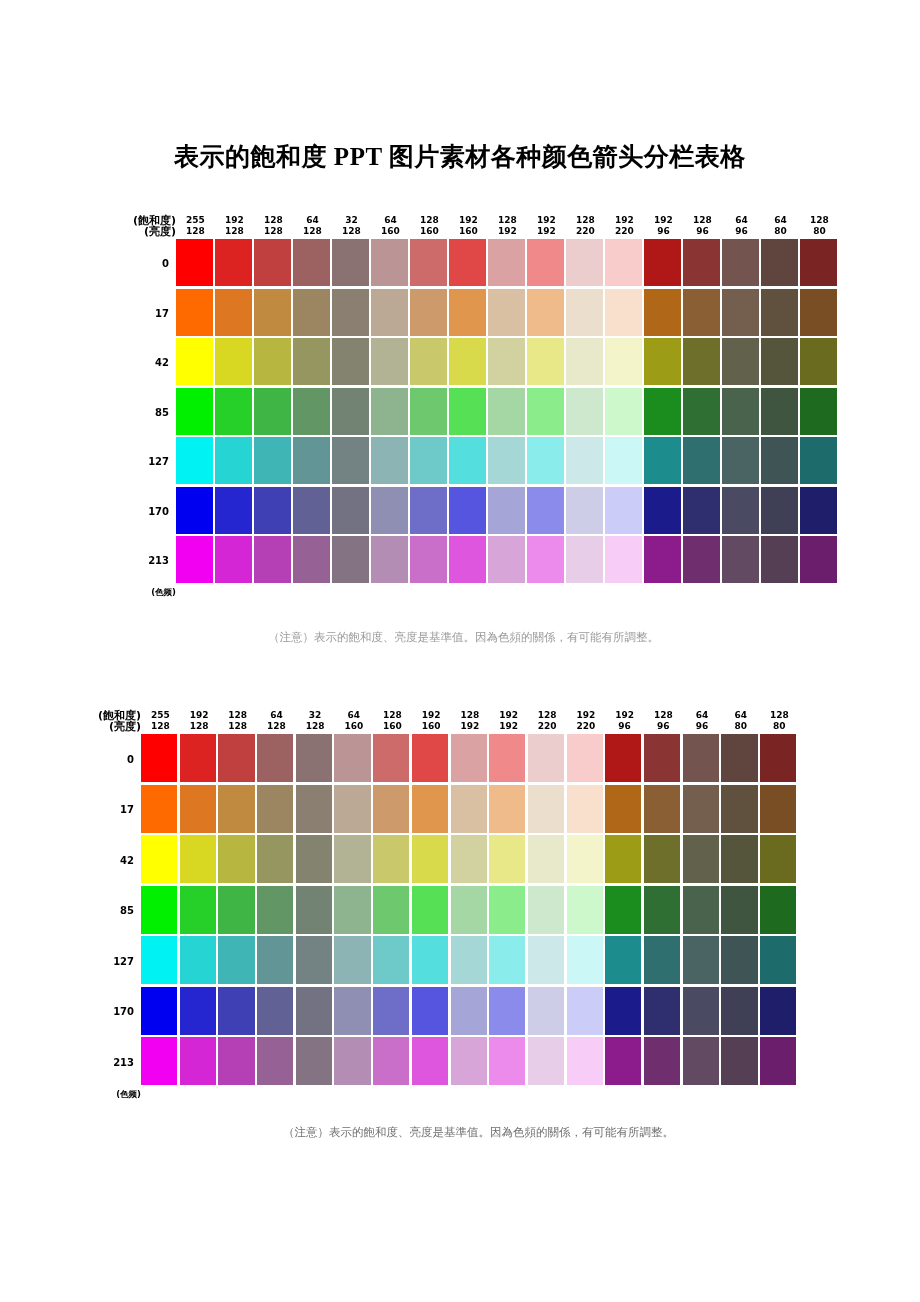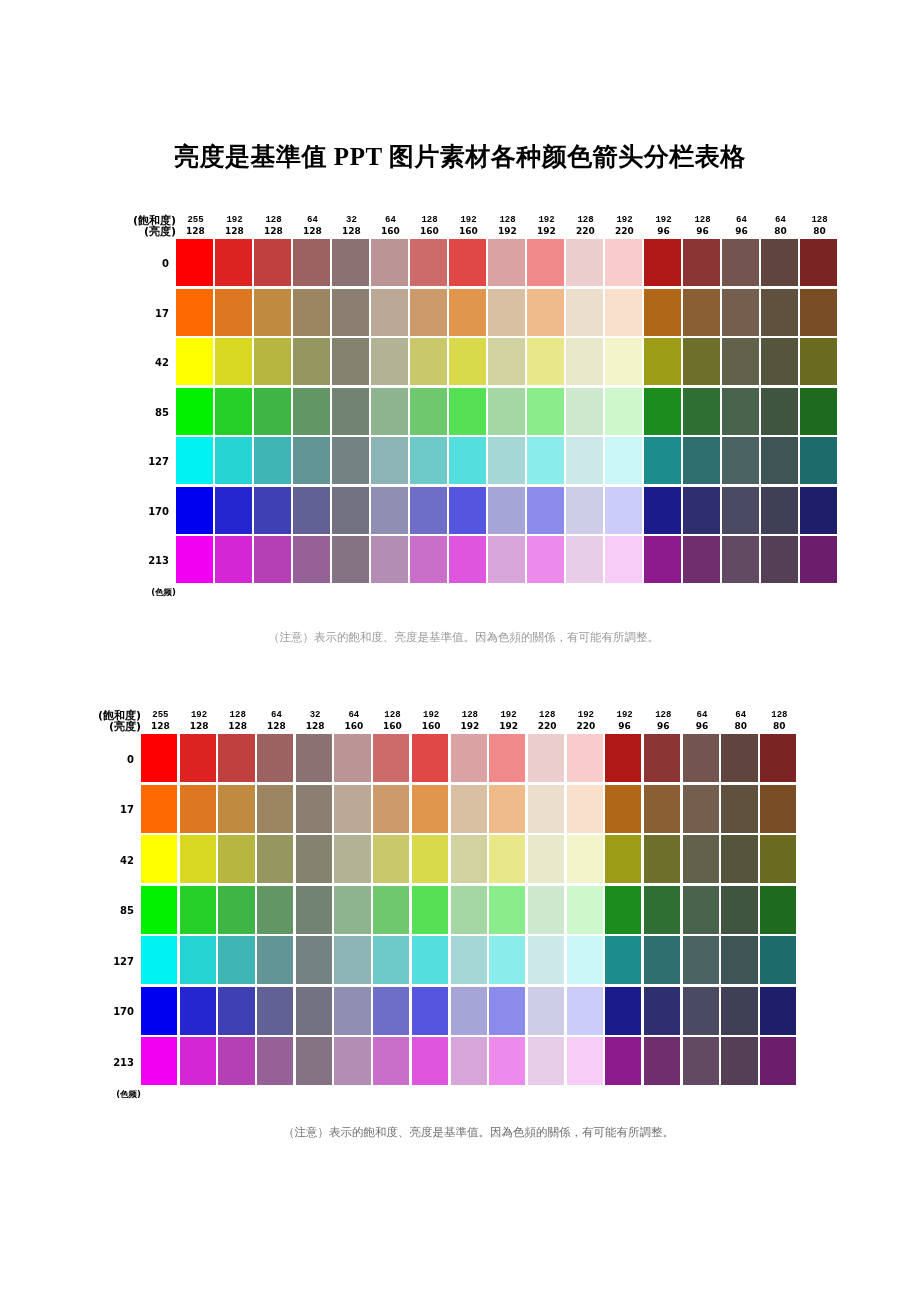--- a/index.html
+++ b/index.html
@@ -64,21 +64,21 @@
   }
   .axis-caption div { white-space: nowrap; }
   .head-cell {
     text-align: center;
     font-size: 9px;
     font-weight: bold;
     line-height: 11px;
     padding-bottom: 2px;
     font-family: "DejaVu Sans", sans-serif;
   }
-  .head-cell .sat { display: block; font-family: Liberation Mono, monospace; }
+  .head-cell .sat { display: block; }
   .head-cell .val { display: block; }
 
   .matrix-row { display: flex; align-items: center; }
   .row-label {
     width: 46px;
     text-align: right;
     padding-right: 7px;
     font-size: 10px;
     font-weight: bold;
     font-family: "DejaVu Sans", sans-serif;
@@ -108,21 +108,21 @@
     z-index: 3;
   }
   .note-1 { left: 268px; top: 630px; color: #9a9a9a; }
   .note-2 { left: 283px; top: 1125px; color: #6f6f6f; }
 </style>
 </head>
 <body>
 
 <div class="page">
 
-  <div class="doc-title">亮度是基準值 PPT 图片素材各种颜色箭头分栏表格</div>
+  <div class="doc-title">表示的飽和度 PPT 图片素材各种颜色箭头分栏表格</div>
 
 
   <div class="matrix-block" id="block-1" style="left:130px; top:205px;">
       <div class="matrix-head">
         <div class="axis-caption">
           <div>(飽和度)</div>
           <div>(亮度)</div>
         </div>
         <div class="head-cell" style="width: 39px;">
           <span class="sat">255</span>

